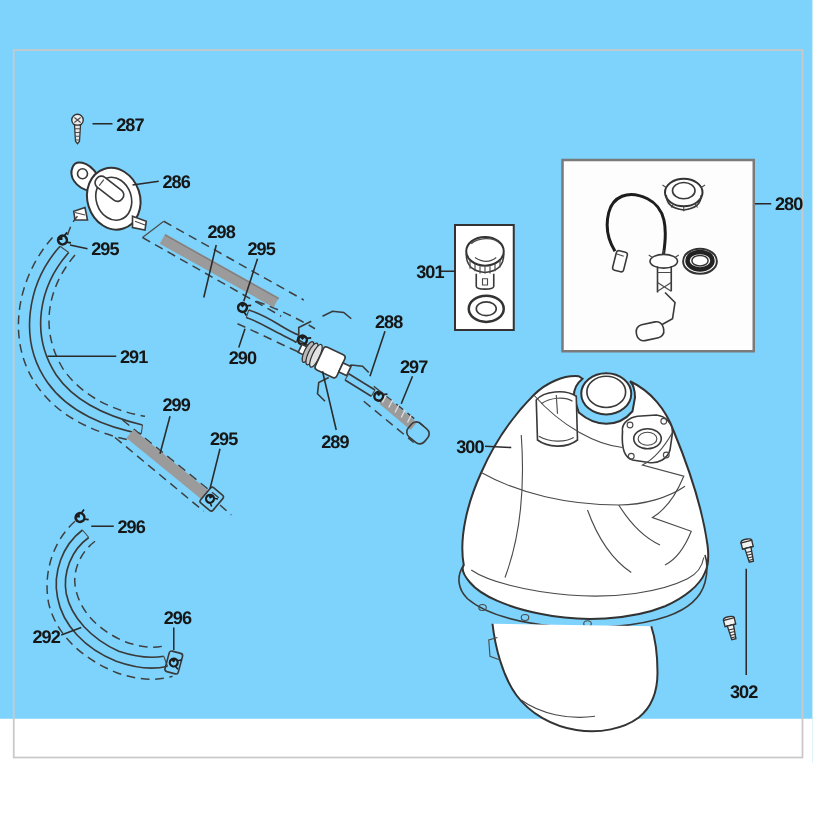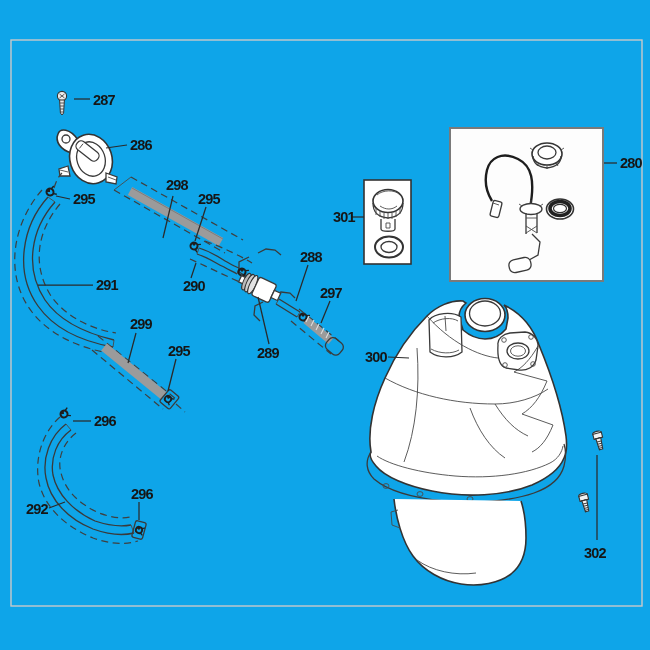--- a/index.html
+++ b/index.html
@@ -1,17 +1,17 @@
 <!DOCTYPE html>
 <html><head>
 <meta charset="utf-8">
 <style>
   html,body{margin:0;padding:0;background:#ffffff;}
   body{width:650px;height:650px;overflow:hidden;font-family:"Liberation Sans",sans-serif;}
-  #stage{position:relative;width:650px;height:650px;background:#0ea5e9;}
+  #stage{position:relative;width:650px;height:575px;background:#7dd3fc;}
   svg{display:block;}
   .lbl{font-family:"Liberation Sans",sans-serif;font-weight:bold;font-size:14.5px;letter-spacing:-0.8px;fill:#161616;}
   .ln{stroke:#3a3a3a;stroke-width:1.3;fill:none;}
   .ln2{stroke:#333;stroke-width:1.6;fill:none;}
   .thin{stroke:#4a4a4a;stroke-width:0.9;fill:none;}
   .dash{stroke:#3f3f3f;stroke-width:1.2;fill:none;stroke-dasharray:7 4.5;}
   .leader{stroke:#2a2a2a;stroke-width:1.25;fill:none;}
   .whitefill{fill:#ffffff;}
 </style>
 </head>

